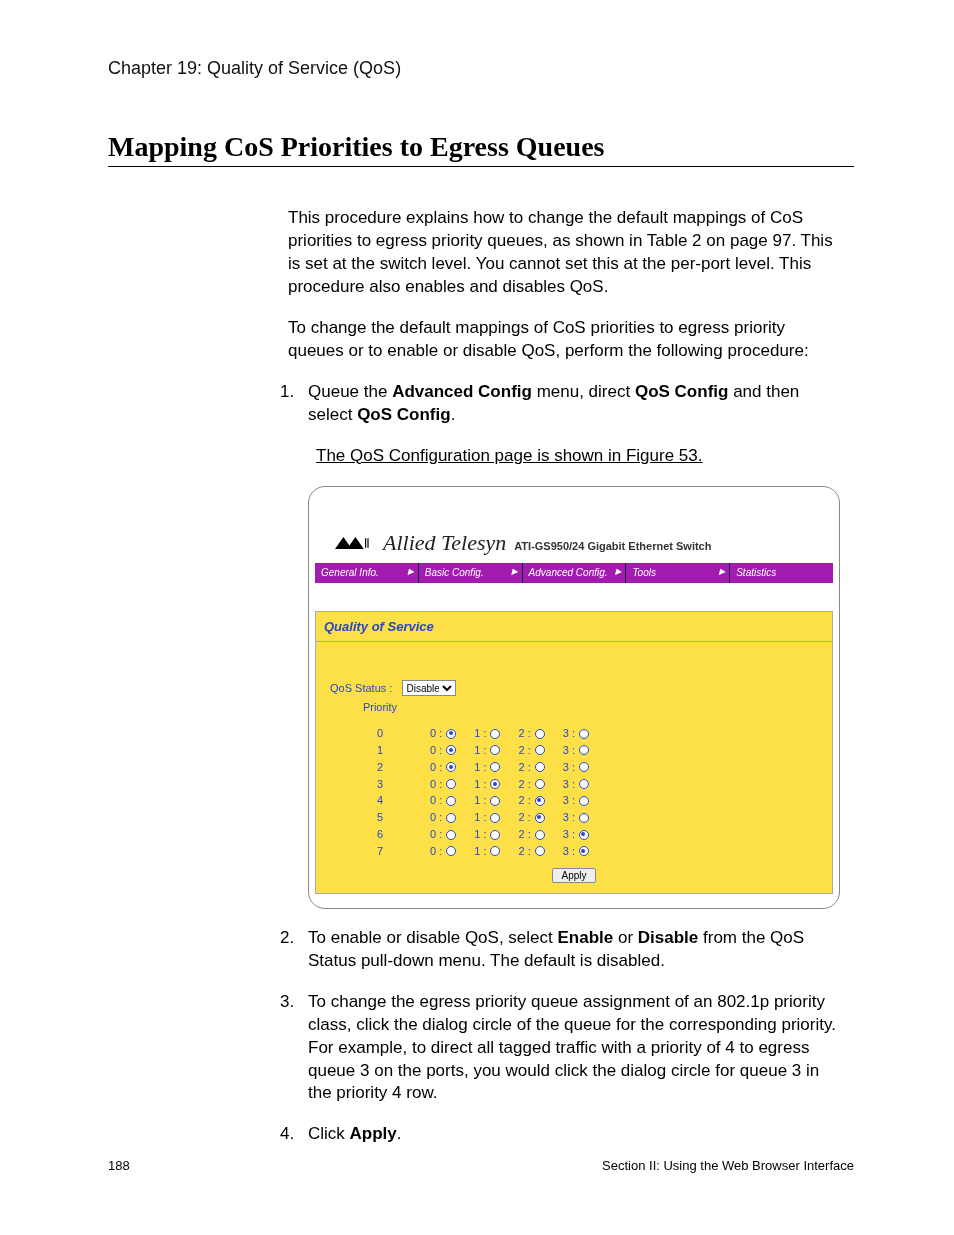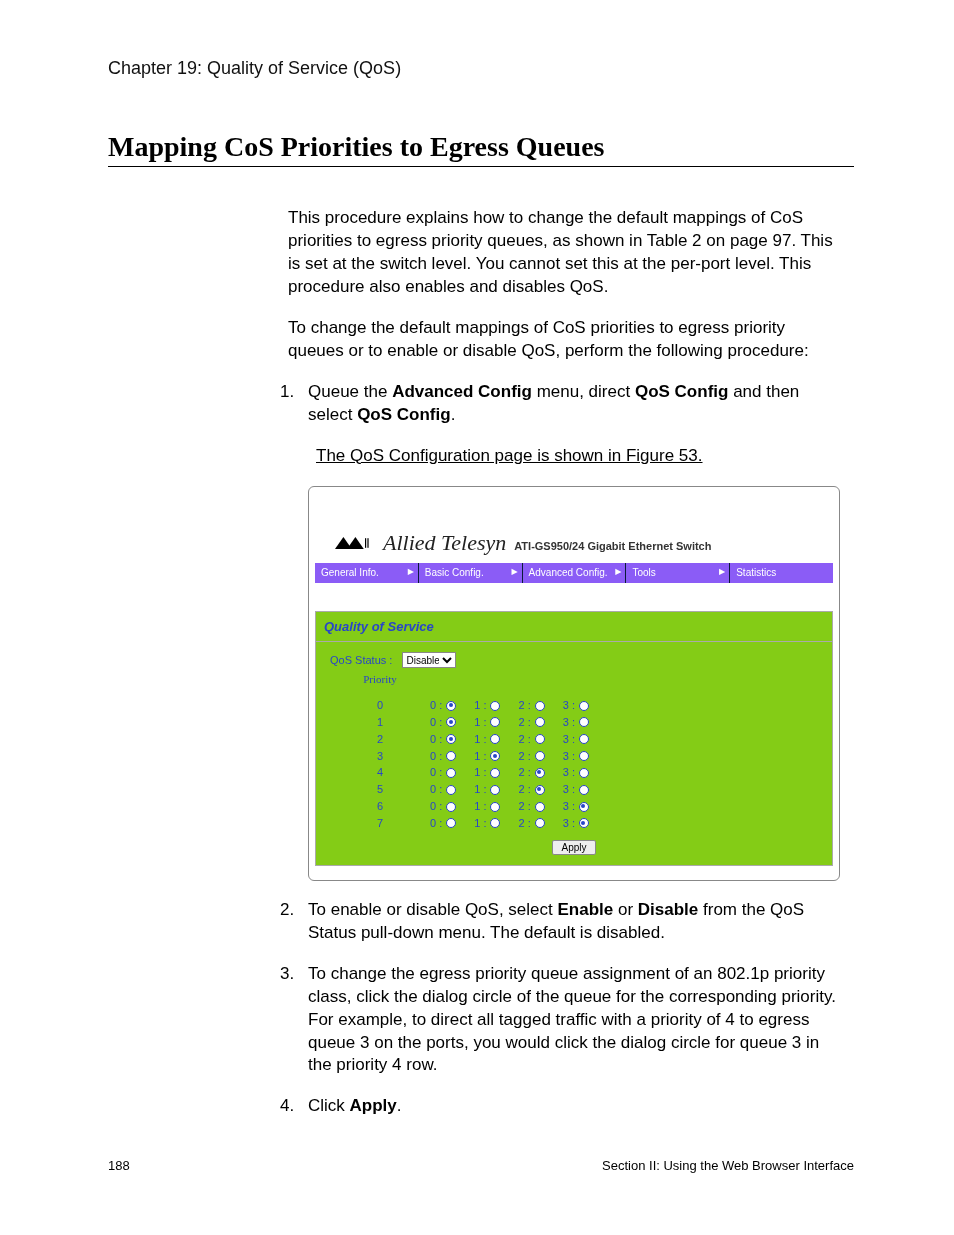--- a/index.html
+++ b/index.html
@@ -43,80 +43,80 @@
   ol.steps > li .num {
     position: absolute; left: 0; top: 0;
   }
   .strong { font-weight: bold; }
   .caption { text-align: center; margin: 12px 0 18px; }
 
   
   .fig-container {
     margin: 8px 0 10px 0;
     border: 1px solid #888;
-    border-radius: 6px;
+    border-radius: 17px;
     background: #fff;
     font-size: 11px;
     padding: 6px 6px 14px 6px;
   }
   .brand-row {
     display: flex; align-items: baseline; gap: 8px;
     padding: 2px 6px 6px 20px;
   }
   .brand-name {
     font-family: "Times New Roman", serif;
     font-style: italic;
     font-size: 22px;
     color: #222;
   }
   .brand-sub { font-size: 11px; color: #333; font-weight: bold; margin-top: 44px; }
   .nav {
     display: flex;
-    background: #8b5cf6;
+    background: #a21caf;
     color: #fff;
     font-size: 10px;
+    font-style: italic;
   }
   .nav-item {
     flex: 1;
     border-right: 1px solid #0a1a3a;
     padding: 3px 6px;
     position: relative;
   }
   .nav-item:last-child { border-right: none; }
   .nav-item .tri {
     position: absolute; right: 4px; top: 4px;
     font-size: 8px;
   }
   .qpanel {
     margin-top: 28px;
     border: 1px solid #aaa;
-    background: #84cc16;
+    background: #fde047;
     padding: 0;
   }
   .qpanel-title {
     font-family: Verdana, sans-serif;
     font-style: italic;
     font-weight: bold;
     color: #2846c8;
     font-size: 13px;
     padding: 6px 8px;
     border-bottom: 1px solid #aaa;
   }
   .qpanel-body { padding: 10px 14px 10px 14px; }
-  .status-row { color: #2846c8; font-size: 11px; margin-bottom: 4px; }
+  .status-row { color: #2846c8; font-size: 11px; margin-bottom: 4px; margin-top: 28px; }
   .status-row select {
     font-size: 10px; height: 16px; width: 54px;
     background: #fff; border: 1px solid #888;
   }
   .col-head {
     color: #2846c8;
     font-size: 11px;
     display: flex;
     margin: 2px 0 10px 0;
-    font-family: Liberation Serif, serif;
   }
   .col-head .p { width: 100px; text-align: center; }
   .col-head .q { flex: 1; }
   .mapping-row {
     display: flex;
     align-items: center;
     color: #2846c8;
     font-size: 11px;
     padding: 1px 0;
   }

